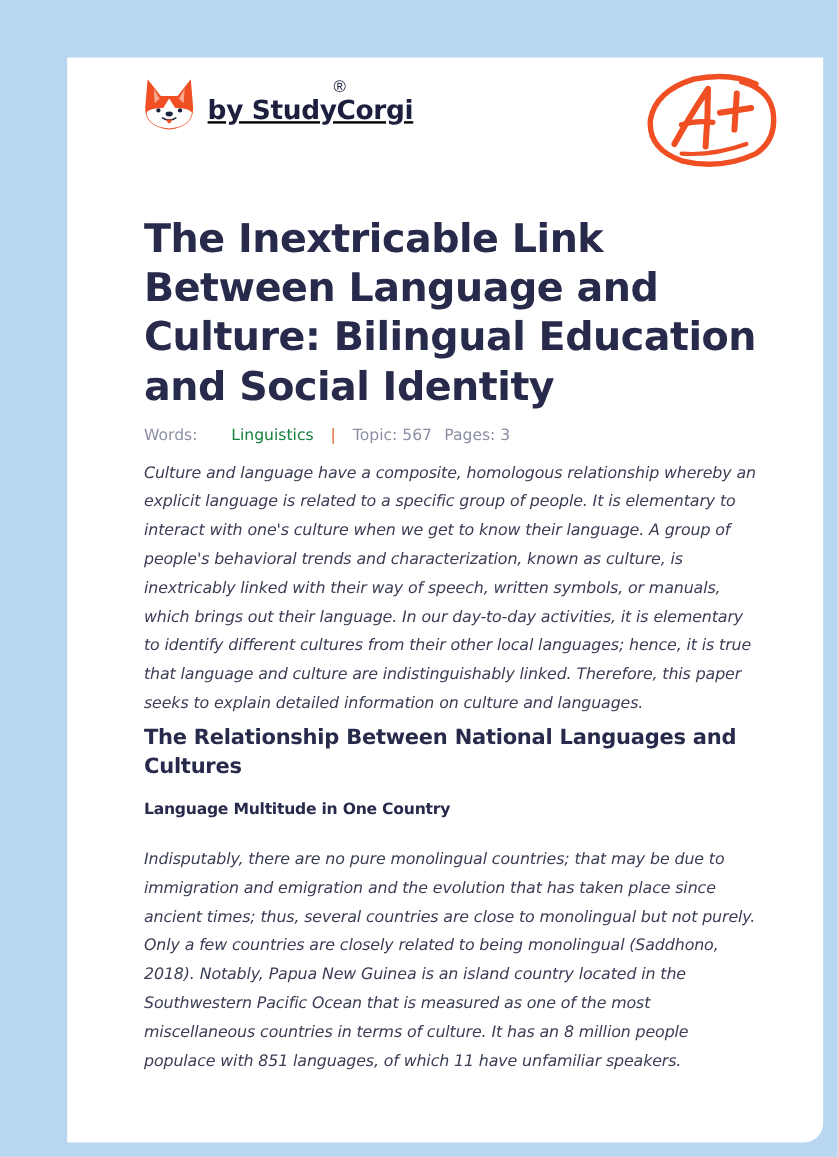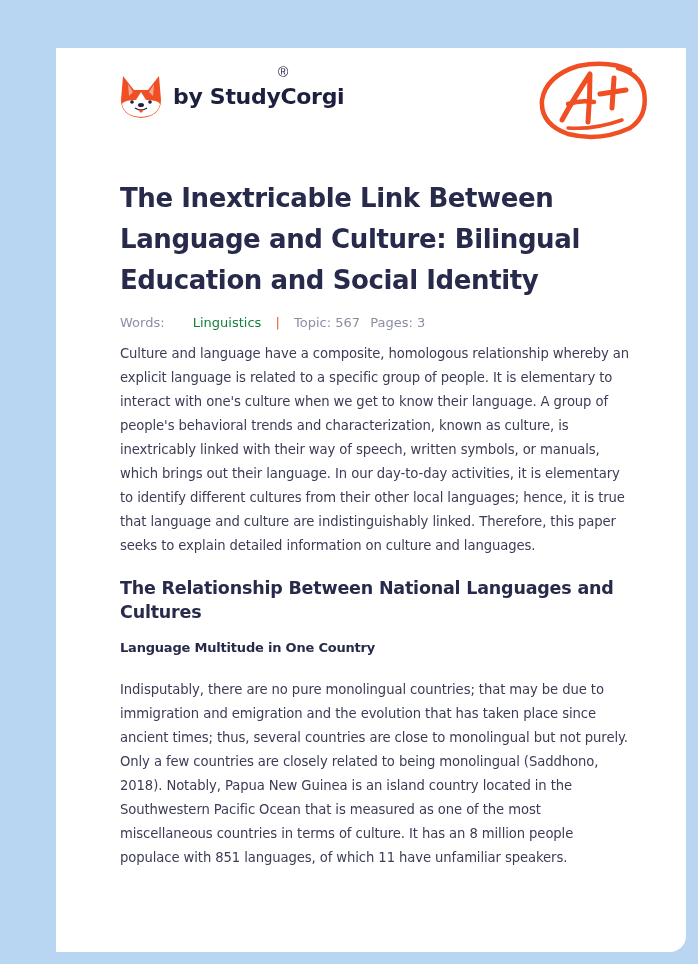--- a/index.html
+++ b/index.html
@@ -2,47 +2,48 @@
 <html><head>
 <meta charset="utf-8">
 <style>
   * { box-sizing: border-box; margin: 0; padding: 0; }
   html, body { width: 698px; height: 964px; overflow: hidden; }
   body { background: #b8d5f2; position: relative; font-family: "Liberation Sans", sans-serif; }
   .card {
     position: absolute; left: 56px; top: 48px; width: 630px; height: 904px;
     background: #ffffff; border-bottom-right-radius: 16px; overflow: hidden;
   }
-  .logo { position: absolute; left: 64px; top: 26px; display: flex; align-items: flex-start; }
+  .logo { position: absolute; left: 64px; top: 16px; display: flex; align-items: center; text-decoration: underline; }
   .logo-mark { width: 42px; height: 46px; }
   .logo-text {
     margin-left: 11px; margin-top: 10px; font-size: 22px; font-weight: 700; color: #1d1f3f;
     letter-spacing: -0.3px; font-family: "DejaVu Sans", sans-serif;
   }
   .logo-reg { position: absolute; left: 222px; top: 16px; font-size: 14px; color: #1d1f3f; }
   .grade { position: absolute; left: 482px; top: 10px; width: 112px; height: 84px; }
   .content { position: absolute; left: 64px; top: 130px; width: 510px; color: #2b2d4a; }
   h1 {
-    font-family: "DejaVu Sans", sans-serif; font-weight: 700; font-size: 26px; line-height: 41px;
+    font-family: "DejaVu Sans", sans-serif; font-weight: 700; font-size: 33px; line-height: 41px;
     color: #272a4a; letter-spacing: -0.4px;
   }
   .meta { margin-top: 14px; font-size: 13px; color: #8c8fa3; font-family: "DejaVu Sans", sans-serif; }
   .meta .val { color: #15803d; margin-left: 24px; }
   .meta .sep { color: #e0622d; margin: 0 10px; }
   h2 {
     font-family: "DejaVu Sans", sans-serif; font-weight: 700; font-size: 17.5px; line-height: 24px;
     color: #272a4a; letter-spacing: -0.2px;
   }
   h3 {
     font-family: "DejaVu Sans", sans-serif; font-weight: 700; font-size: 13px; line-height: 24px;
     color: #272a4a; letter-spacing: -0.2px;
   }
   p {
     font-family: "DejaVu Sans", sans-serif; font-size: 13.2px; line-height: 24px; color: #3b3d55;
     letter-spacing: -0.1px;
+    font-style: italic;
   }
 </style>
 </head>
 <body>
 
 <div class="card">
 
   <div class="logo">
     <svg class="logo-mark" viewBox="0 0 42 46">
       <path d="M3 2 L14 16 L28 16 L39 2 L41 26 Q41 42 21 44 Q1 42 1 26 Z" fill="#f04e23"></path>
@@ -76,17 +77,17 @@
       <span class="val">Linguistics</span>
       <span class="sep">|</span>
       <span>Topic:</span>
       <span>567</span>
       <span style="margin-left:6px">Pages:</span>
       <span>3</span>
     </div>
 
     <p style="margin-top:12px">Culture and language have a composite, homologous relationship whereby an explicit language is related to a specific group of people. It is elementary to interact with one's culture when we get to know their language. A group of people's behavioral trends and characterization, known as culture, is inextricably linked with their way of speech, written symbols, or manuals, which brings out their language. In our day-to-day activities, it is elementary to identify different cultures from their other local languages; hence, it is true that language and culture are indistinguishably linked. Therefore, this paper seeks to explain detailed information on culture and languages.</p>
 
-    <h2 style="margin-top:18px">The Relationship Between National Languages and Cultures</h2>
+    <h2 style="margin-top:4px">The Relationship Between National Languages and Cultures</h2>
     <h3 style="margin-top:12px">Language Multitude in One Country</h3>
     <p style="margin-top:18px">Indisputably, there are no pure monolingual countries; that may be due to immigration and emigration and the evolution that has taken place since ancient times; thus, several countries are close to monolingual but not purely. Only a few countries are closely related to being monolingual (Saddhono, 2018). Notably, Papua New Guinea is an island country located in the Southwestern Pacific Ocean that is measured as one of the most miscellaneous countries in terms of culture. It has an 8 million people populace with 851 languages, of which 11 have unfamiliar speakers.</p>
   </div>
 </div>
 
 </body></html>

